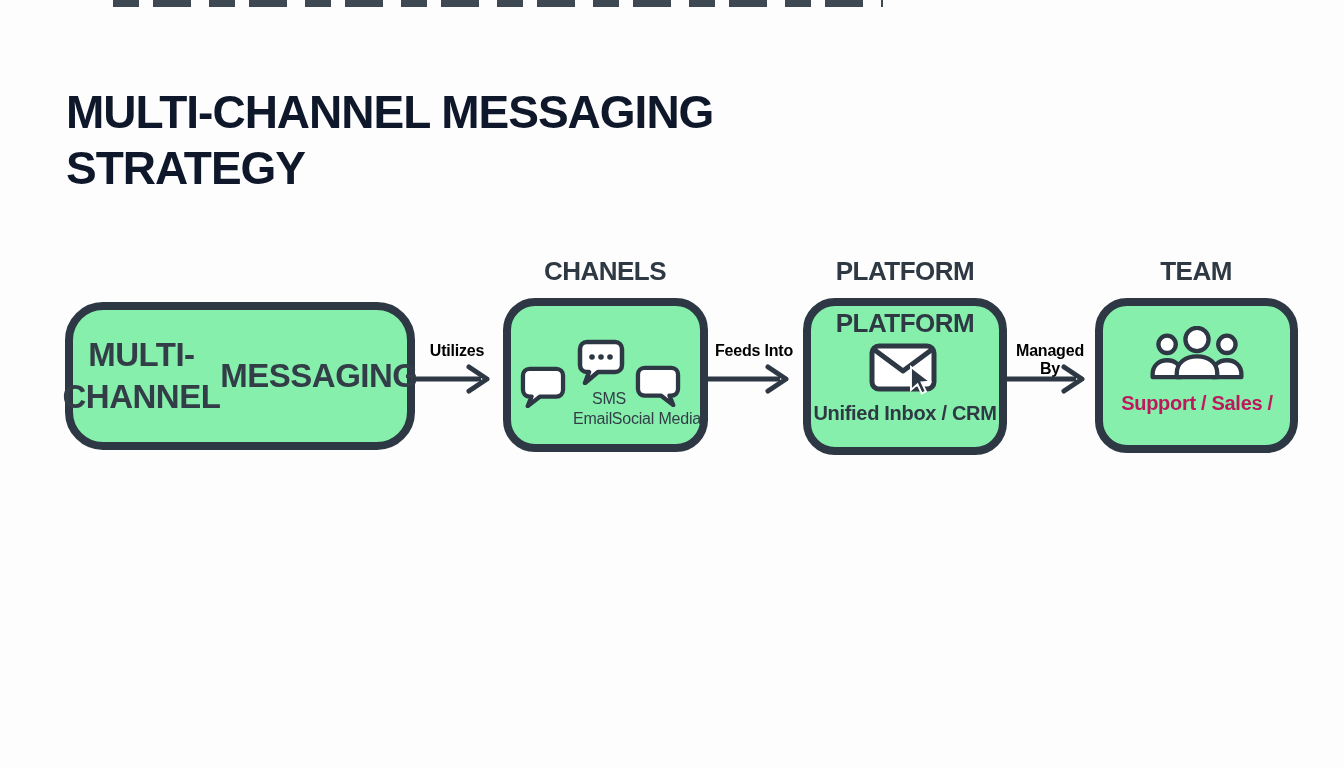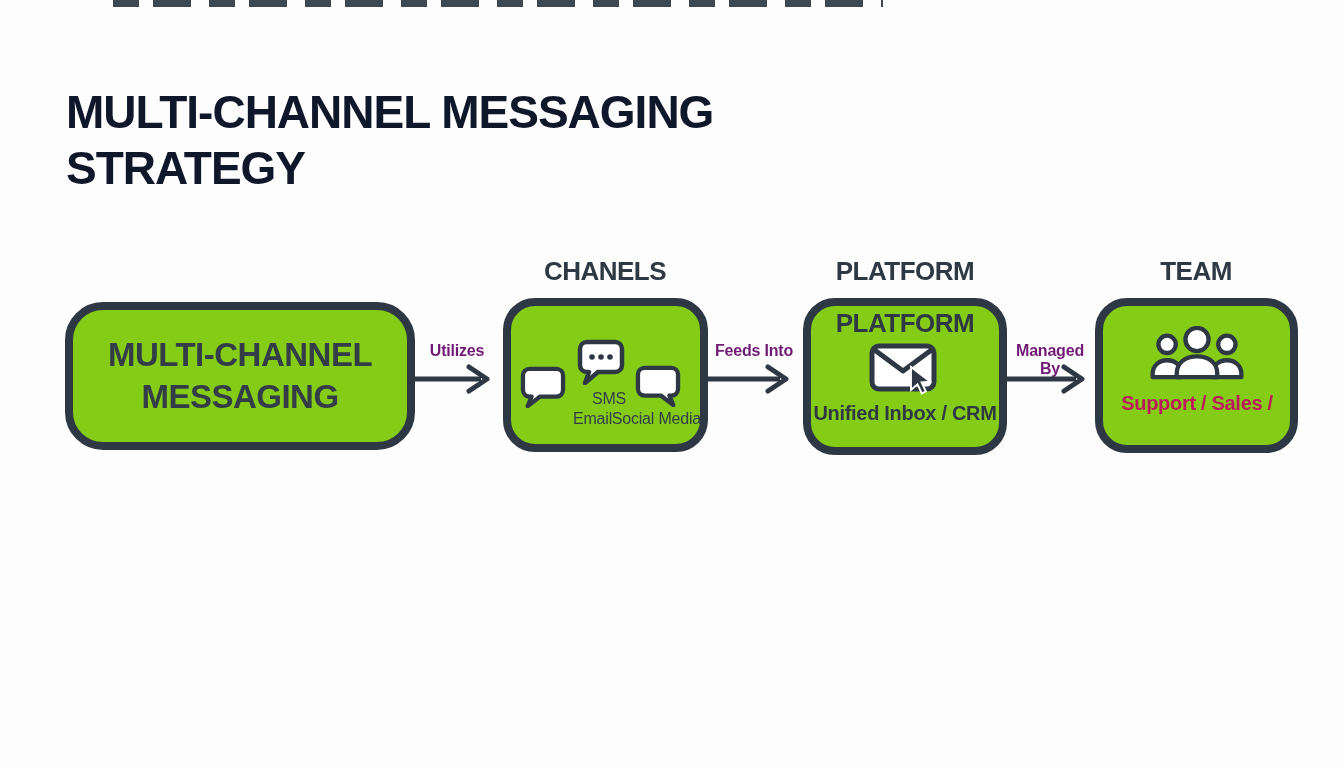--- a/index.html
+++ b/index.html
@@ -17,44 +17,44 @@
       #2e3944 0px,#2e3944 26px,transparent 26px,transparent 40px,
       #2e3944 40px,#2e3944 78px,transparent 78px,transparent 96px);
     opacity:.92;
   }
   .page-title{
     left:66px;top:84px;width:820px;
     font-size:46px;font-weight:700;line-height:56px;letter-spacing:-1px;
     color:#0f172a;
   }
   .node{
-    box-sizing:border-box;background:#84cc16;
+    box-sizing:border-box;background:#86efac;
     border:8px solid #2d3844;
-    display:flex;flex-direction:column;align-items:center;justify-content:center;
+    display:flex;flex-direction:row;align-items:center;justify-content:center;
   }
   .node-source{
     left:65px;top:302px;width:350px;height:148px;border-radius:38px;
     font-size:33px;font-weight:700;letter-spacing:-0.5px;line-height:42px;
     text-align:center;color:#333d47;
   }
   .node-sm{border-radius:32px;}
   .node-channels{left:503px;top:298px;width:205px;height:154px;}
   .node-platform{left:803px;top:298px;width:204px;height:157px;}
   .node-team{left:1095px;top:298px;width:203px;height:155px;}
   .group-heading{
     top:257px;height:28px;
     font-size:26px;font-weight:700;letter-spacing:-0.5px;text-align:center;
     color:#2e3944;line-height:28px;
   }
   .heading-channels{left:505px;width:200px;}
   .heading-platform{left:805px;width:200px;}
   .heading-team{left:1096px;width:200px;}
   .connector-label{
     font-size:16px;font-weight:700;letter-spacing:-0.2px;text-align:center;
-    color:#701a75;height:18px;line-height:18px;top:342px;
+    color:#000000;height:18px;line-height:18px;top:342px;
   }
   .label-utilizes{left:417px;width:80px;}
   .label-feeds{left:713px;width:82px;}
   .label-managed{left:1006px;width:88px;}
   .mini-label{
     font-size:16px;font-weight:400;letter-spacing:-0.2px;text-align:right;
     color:#333d47;height:18px;line-height:18px;
   }
   .lbl-email{left:512px;top:410px;width:60px;padding-left:40px;}
   .lbl-sms{left:576px;top:390px;width:50px;}

